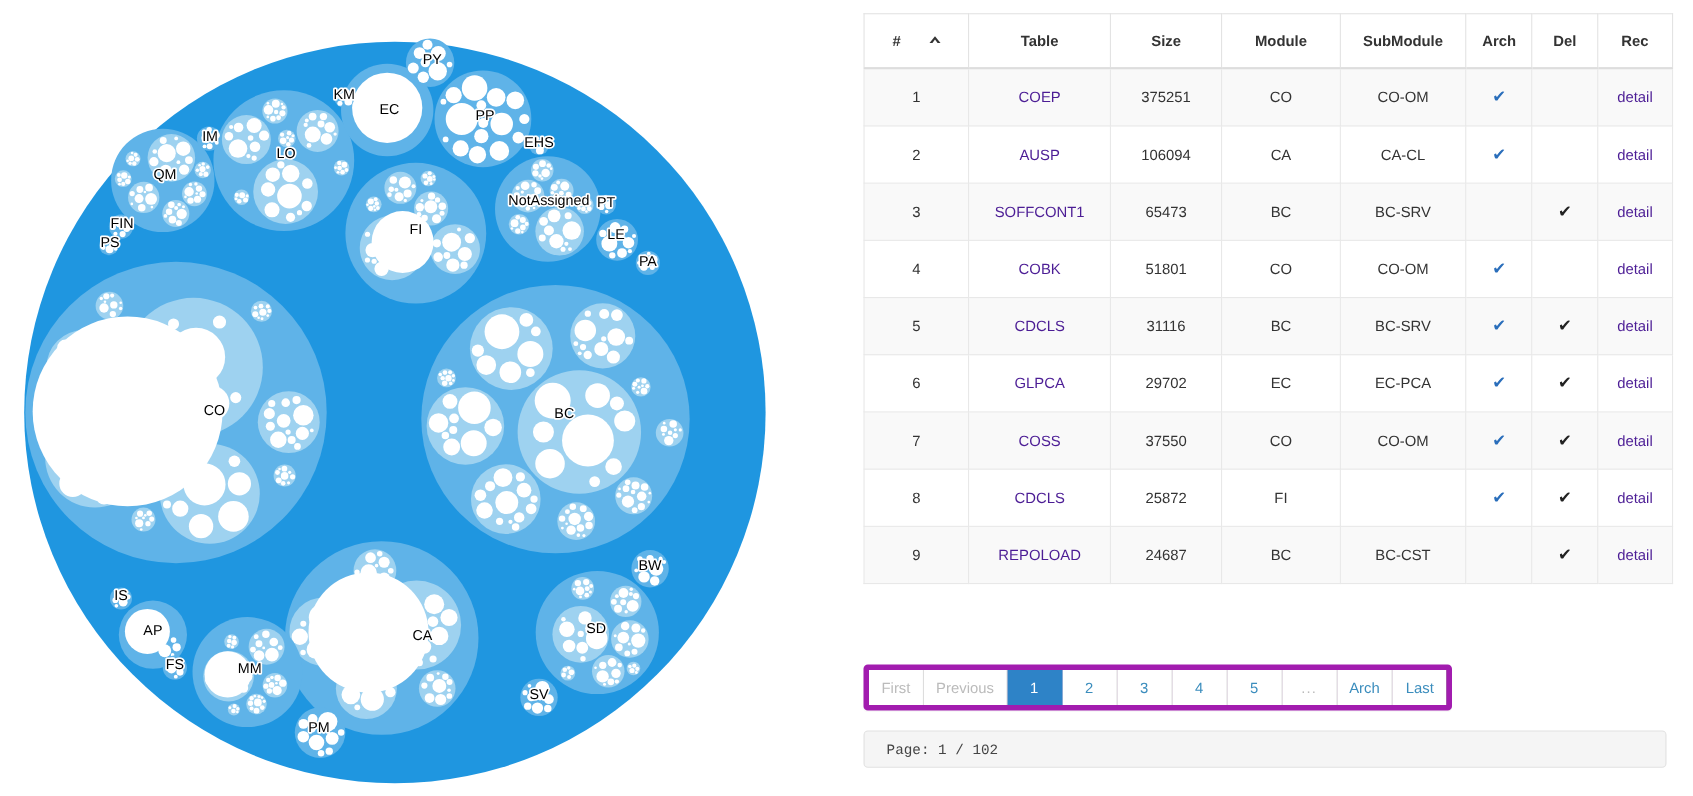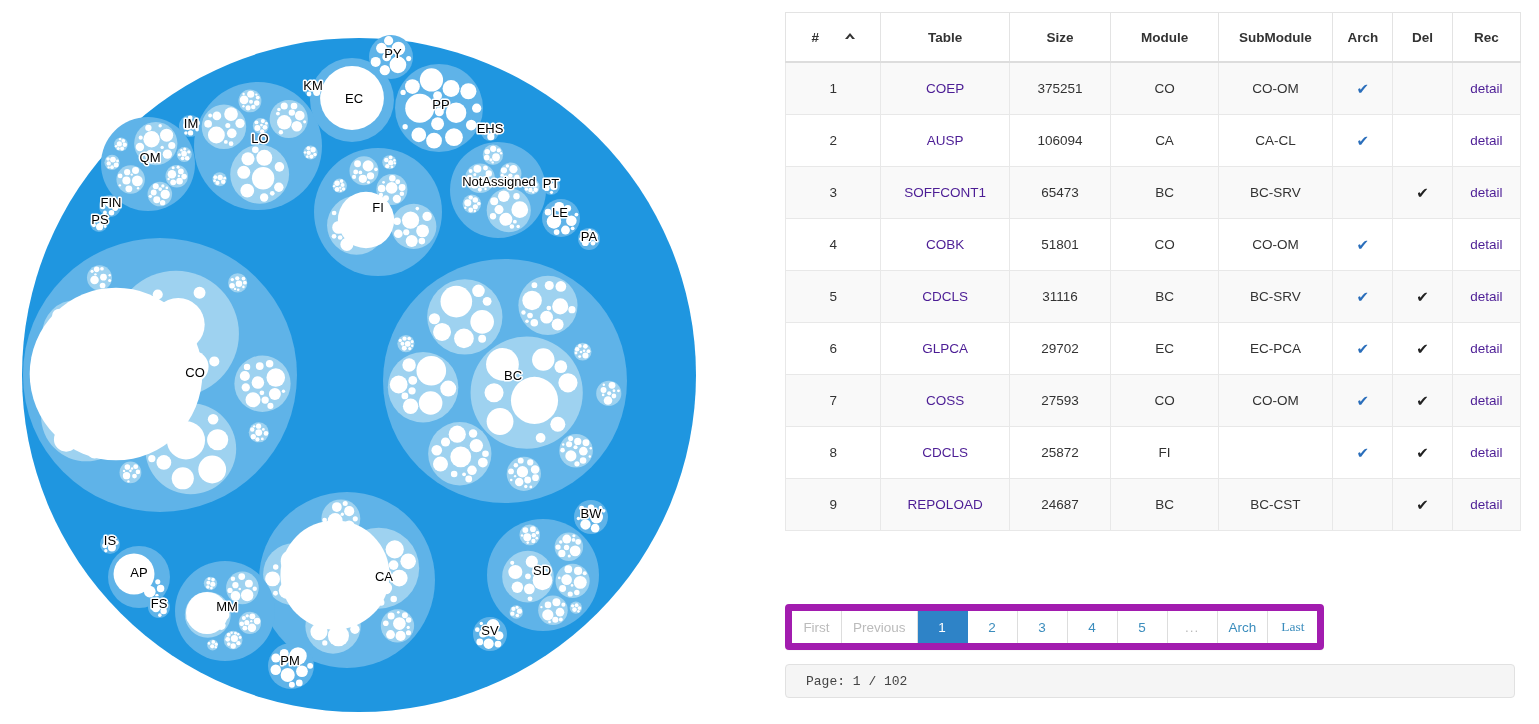--- a/index.html
+++ b/index.html
@@ -86,32 +86,32 @@
 
   a.lnk{color:#4c1d95;text-decoration:none;cursor:pointer;}
   .tick{font-size:15px;line-height:1;}
   .tick-arch{color:#2a6ebb;}
   .tick-del{color:#222222;}
 
   
   #pager{
     position:absolute;left:785px;top:604px;
     display:inline-flex;
-    border:7px solid #a21caf;border-radius:4px;overflow:hidden;
+    border:5px solid #a21caf;border-radius:4px;overflow:hidden;
     background:#701a75;
     box-shadow:0 1px 1px rgba(0,0,0,.03);
   }
   .pg{
     display:flex;align-items:center;justify-content:center;
     height:32px;min-width:27px;padding:0 11px;
     font-size:13.5px;color:#3b8dbd;
     border-right:1px solid #dddddd;
     background:#ffffff;cursor:pointer;user-select:none;
   }
-  .pg:last-child{border-right:none;font-family:Liberation Serif, serif;}
+  .pg:last-child{border-right:none;}
   .pg.disabled{color:#bbbbbb;cursor:default;}
   .pg.active{background:#2e83c7;color:#ffffff;border-right-color:#2e83c7;}
   .pg.ellipsis{color:#bbbbbb;cursor:default;letter-spacing:1px;}
 
   
   #pageinfo{
     position:absolute;left:785px;top:664px;
     width:730px;height:34px;
     background:#f5f5f5;
     border:1px solid #e1e1e1;
@@ -1034,21 +1034,21 @@
             <td>29702</td>
             <td>EC</td>
             <td>EC-PCA</td>
             <td><span class="tick tick-arch">✔</span></td>
             <td><span class="tick tick-del">✔</span></td>
             <td><a class="lnk" href="#">detail</a></td>
           </tr>
           <tr class="odd">
             <td>7</td>
             <td><a class="lnk" href="#">COSS</a></td>
-            <td>27593</td>
+            <td>37550</td>
             <td>CO</td>
             <td>CO-OM</td>
             <td><span class="tick tick-arch">✔</span></td>
             <td><span class="tick tick-del">✔</span></td>
             <td><a class="lnk" href="#">detail</a></td>
           </tr>
           <tr class="even">
             <td>8</td>
             <td><a class="lnk" href="#">CDCLS</a></td>
             <td>25872</td>

